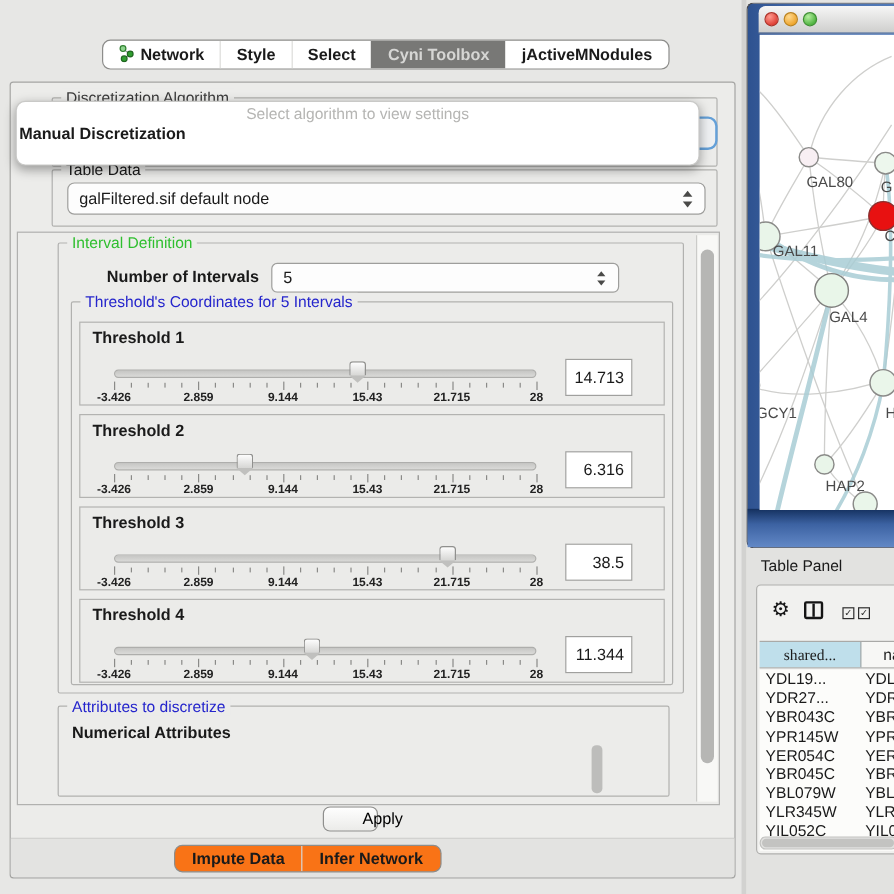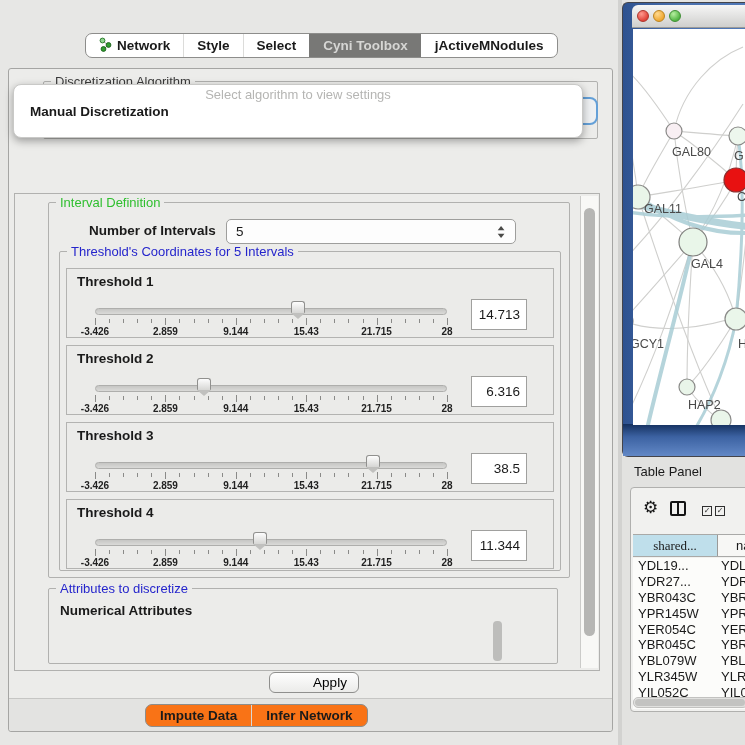--- a/index.html
+++ b/index.html
@@ -30,21 +30,21 @@
   .gtitle.blue { color:#2525cc; }
   .gtitle.dark { color:#3a3a3a; }
 
   .algo-group { left:34px; top:12px; width:555px; height:58px; }
   .combo-sliver { position:absolute; left:528px; top:15px; width:26px; height:28px;
                   border:2.5px solid #64a0d8; border-radius:8px; background:#eef0f2; }
 
   .popup { position:absolute; left:13px; top:84px; width:570px; height:54px; background:#fff;
            border:1px solid #c9c9c7; border-radius:8px; box-shadow:0 3px 9px rgba(0,0,0,.35); z-index:60; font-size:13.5px; }
   .popup-hint { text-align:center; color:#b5b5b3; height:18px; padding-top:2px; font-size:13px; }
-  .popup-opt1 { font-weight:bold; height:17px; padding-left:16px; line-height:17px; }
+  .popup-opt1 { font-weight:bold; height:17px; padding-left:2px; line-height:17px; }
   .popup-opt2 { height:17px; padding-left:2px; line-height:17px; }
 
   .table-data-group { left:34px; top:72px; width:555px; height:48px; }
   .combo { position:absolute; left:12px; top:10px; width:532px; height:27px; background:#fdfdfd;
            border:1px solid #9e9e9c; border-radius:6px; font-size:13.5px; line-height:25px; padding-left:9px; }
   .updown { position:absolute; right:9px; top:6px; width:9px; height:14px; }
   .updown::before { content:''; position:absolute; left:0; top:0; border-left:4.5px solid transparent; border-right:4.5px solid transparent; border-bottom:5px solid #4a4a48; }
   .updown::after  { content:''; position:absolute; left:0; bottom:0; border-left:4.5px solid transparent; border-right:4.5px solid transparent; border-top:5px solid #4a4a48; }
 
   .scrollpane { position:absolute; left:5px; top:124px; width:586px; height:478px;
@@ -78,21 +78,21 @@
 
   .attrs-group { left:33px; top:394px; width:510px; height:76px; }
   .attr-label { position:absolute; left:11px; top:14px; font-weight:bold; font-size:13.5px; }
   .attr-list { position:absolute; left:14px; top:30px; width:440px; height:44px; background:#fff;
                border:1px solid #c6c6c4; overflow:hidden; font-size:13px; padding:2px 0 0 14px; line-height:15px; }
   .attr-vthumb { position:absolute; left:444px; top:32px; width:9px; height:40px; background:#bdbdbb; border-radius:4px; }
 
   .vscroll { position:absolute; left:565px; top:2px; width:18px; height:472px; background:#f8f8f6; border-left:1px solid #cbcbc9; }
   .vscroll .vthumb { position:absolute; left:3px; top:12px; width:11px; height:428px; background:#b6b6b4; border-radius:6px; }
 
-  .apply-btn { position:absolute; left:260px; top:603px; width:90px; height:21px; border:1px solid #8f8f8d;
+  .apply-btn { position:absolute; left:260px; top:603px; width:46px; height:21px; border:1px solid #8f8f8d;
                border-radius:6px; background:linear-gradient(#fefefe,#ebebe9); font-size:13.5px;
                font-family:"Liberation Sans",sans-serif;padding-left:32px; }
 
   .footer { position:absolute; left:0; right:0; top:629px; bottom:0; background:#e3e3e1;
             border-top:1px solid #c6c6c4; border-radius:0 0 3px 3px; }
   .bottom-tabs { position:absolute; left:136px; top:5px; height:23px; display:flex; background:#f97316;
                  border:1px solid #8d8d8b; border-radius:7px; overflow:hidden; }
   .btab { padding:0 14px; font-size:13.5px; font-weight:bold; display:flex; align-items:center; border-left:1px solid #d8d8d6; white-space:nowrap; }
   .btab:first-child { border-left:none; }
   .btab.selected { background:#787876; color:#d6d6d4; border-left-color:transparent; }
@@ -167,20 +167,27 @@
       </div>
   </div>
 
   <div class="main-panel">
 
     <div class="group algo-group">
       <span class="gtitle dark">Discretization Algorithm</span>
       <span class="combo-sliver"></span>
     </div>
 
+    <div class="group table-data-group">
+      <span class="gtitle">Table Data</span>
+      <div class="combo">
+        <span>galFiltered.sif default node</span>
+        <span class="updown"></span>
+      </div>
+    </div>
 
     <div class="scrollpane">
 
       <div class="group interval-group">
         <span class="gtitle green">Interval Definition</span>
         <span class="num-label">Number of Intervals</span>
         <div class="spinner">
           <span>5</span>
           <span class="updown"></span>
         </div>

